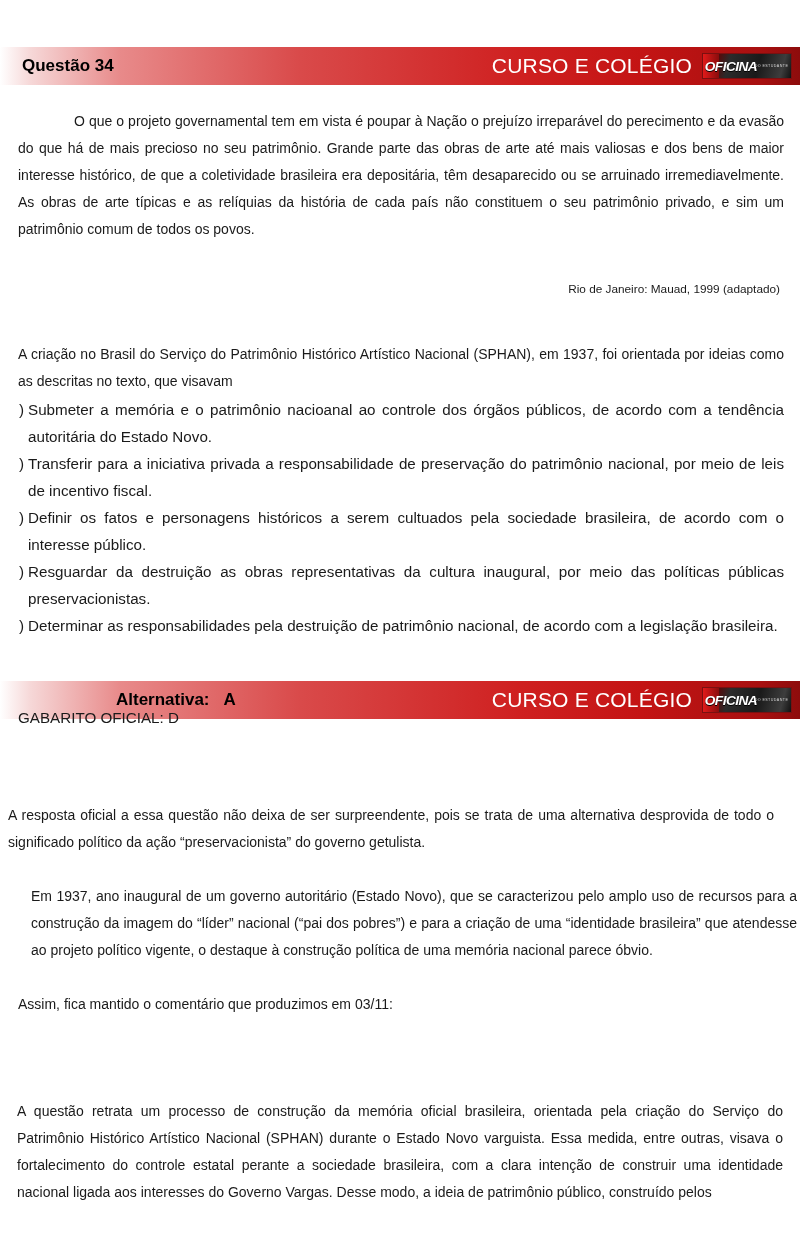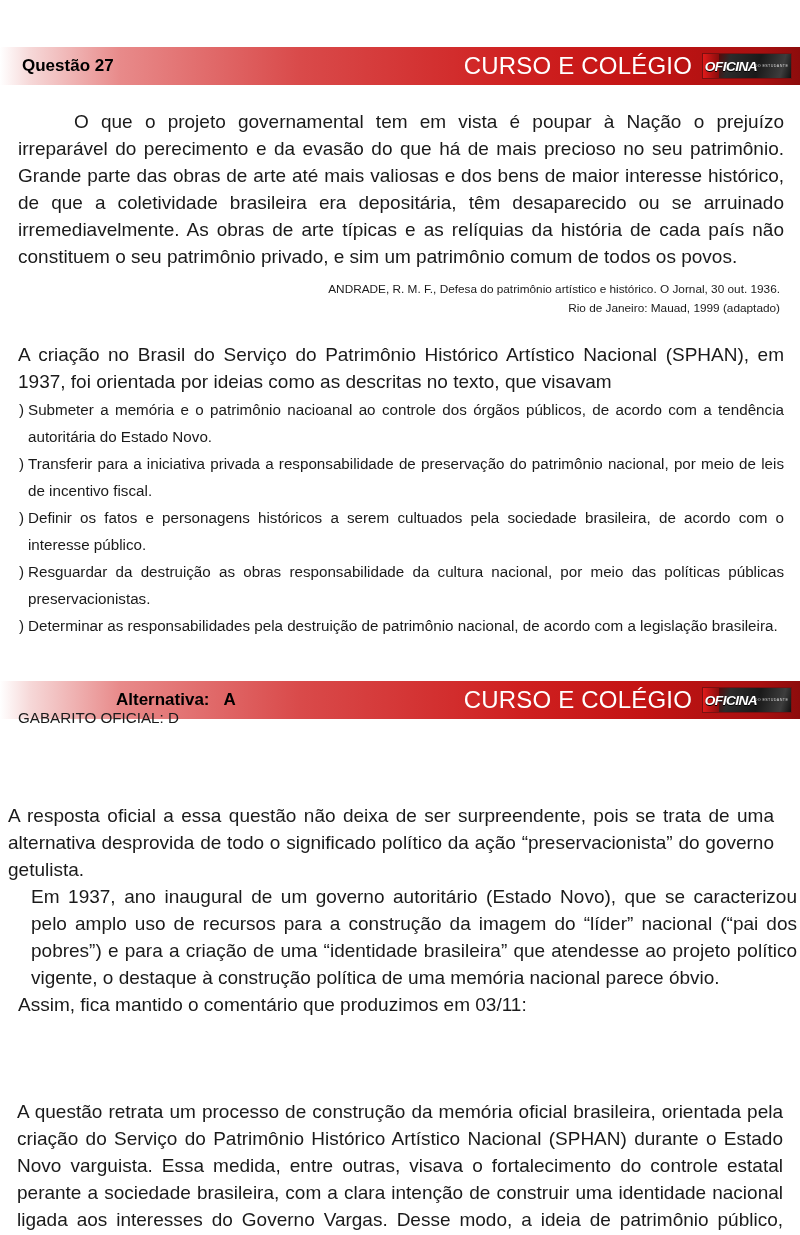--- a/index.html
+++ b/index.html
@@ -41,21 +41,21 @@
     color: #000000;
     white-space: pre;
   }
   .banner-right {
     margin-left: auto;
     display: flex;
     align-items: center;
     padding-right: 8px;
   }
   .banner-brand {
-    font-size: 24px;
+    font-size: 21px;
     color: #ffffff;
     letter-spacing: 0.2px;
     white-space: nowrap;
     margin-right: 10px;
   }
 
   
   .logo {
     position: relative;
     width: 88px;
@@ -97,21 +97,21 @@
   }
 
   
   .doc {
     position: absolute;
     left: 0;
     width: 800px;
   }
   p.para {
     margin: 0;
-    font-size: 19px;
+    font-size: 14px;
     line-height: 27px;
     text-align: justify;
     color: #1a1a1a;
   }
   .indent { text-indent: 56px; }
 
   .source {
     margin: 0;
     font-size: 11.8px;
     line-height: 19px;
@@ -145,36 +145,35 @@
     margin: 0;
     font-size: 15.2px;
     line-height: 27px;
     color: #1a1a1a;
   }
 </style>
 </head>
 <body>
 
 <div class="banner" style="top:47px;">
-  <span class="banner-title" style="margin-left:22px;">Questão 27</span>
+  <span class="banner-title" style="margin-left:22px;">Questão 34</span>
   <span class="banner-right">
     <span class="banner-brand">CURSO E COLÉGIO</span>
     <span class="logo">
       <span class="logo-word">OFICINA</span>
       <span class="logo-sub">DO ESTUDANTE</span>
     </span>
   </span>
 </div>
 
 <div class="doc" style="top:108px; left:18px; width:766px;">
   <p class="para indent">O que o projeto governamental tem em vista é poupar à Nação o prejuízo irreparável do perecimento e da evasão do que há de mais precioso no seu patrimônio. Grande parte das obras de arte até mais valiosas e dos bens de maior interesse histórico, de que a coletividade brasileira era depositária, têm desaparecido ou se arruinado irremediavelmente. As obras de arte típicas e as relíquias da história de cada país não constituem o seu patrimônio privado, e sim um patrimônio comum de todos os povos.</p>
 </div>
 
 <div class="doc" style="top:280px; left:18px; width:766px;">
-  <p class="source">ANDRADE, R. M. F., Defesa do patrimônio artístico e histórico. O Jornal, 30 out. 1936.</p>
   <p class="source">Rio de Janeiro: Mauad, 1999 (adaptado)</p>
 </div>
 
 <div class="doc" style="top:341px; left:18px; width:766px;">
   <p class="para">A criação no Brasil do Serviço do Patrimônio Histórico Artístico Nacional (SPHAN), em 1937, foi orientada por ideias como as descritas no texto, que visavam</p>
 </div>
 
 <div class="doc" style="top:396px; left:18px; width:766px;">
 
   <div class="alt">
@@ -187,21 +186,21 @@
     <span class="alt-text">Transferir para a iniciativa privada a responsabilidade de preservação do patrimônio nacional, por meio de leis de incentivo fiscal.</span>
   </div>
 
   <div class="alt">
     <span class="alt-marker">)</span>
     <span class="alt-text">Definir os fatos e personagens históricos a serem cultuados pela sociedade brasileira, de acordo com o interesse público.</span>
   </div>
 
   <div class="alt">
     <span class="alt-marker">)</span>
-    <span class="alt-text">Resguardar da destruição as obras responsabilidade da cultura nacional, por meio das políticas públicas preservacionistas.</span>
+    <span class="alt-text">Resguardar da destruição as obras representativas da cultura inaugural, por meio das políticas públicas preservacionistas.</span>
   </div>
 
   <div class="alt">
     <span class="alt-marker">)</span>
     <span class="alt-text">Determinar as responsabilidades pela destruição de patrimônio nacional, de acordo com a legislação brasileira.</span>
   </div>
 
 </div>
 
 <div class="banner" style="top:681px;">

